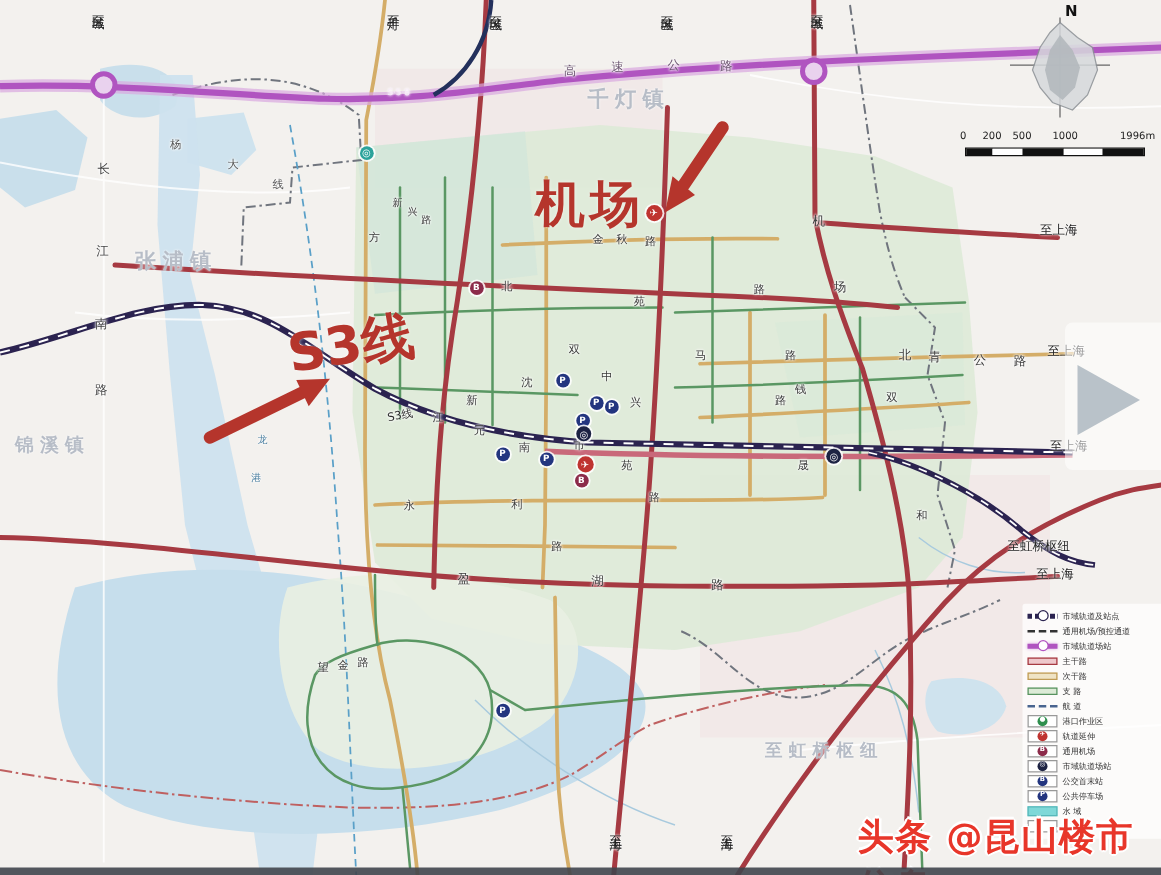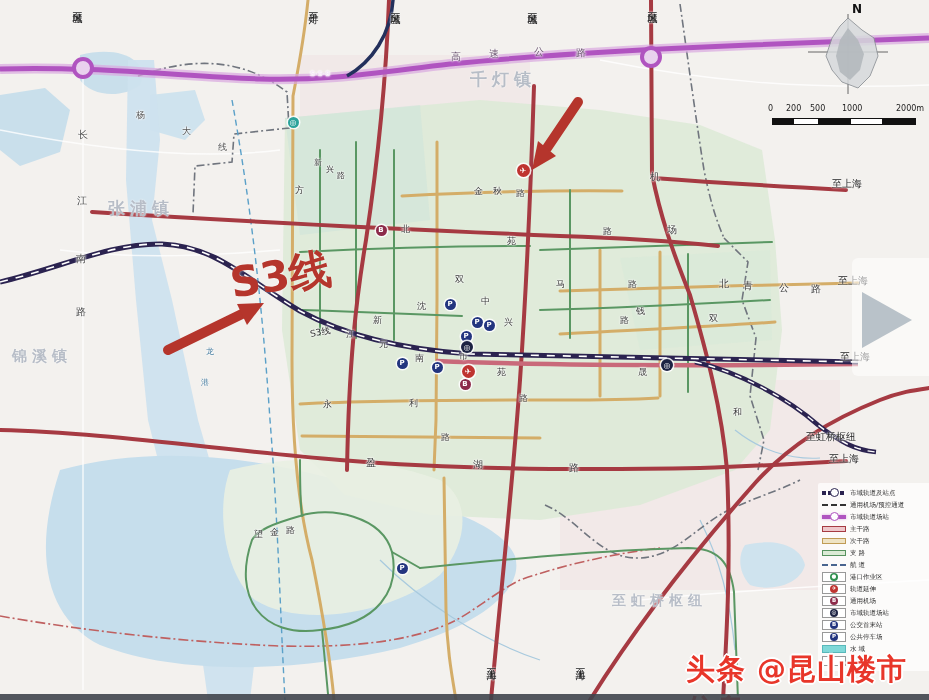--- a/index.html
+++ b/index.html
@@ -199,21 +199,21 @@
       <span class="edge v" style="left: 645px; top: 4px;">至城区</span>
       <span class="edge" style="left: 832px; top: 177px;">至上海</span>
       <span class="edge" style="left: 838px; top: 274px;">至上海</span>
       <span class="edge" style="left: 840px; top: 350px;">至上海</span>
       <span class="edge" style="left: 806px; top: 430px;">至虹桥枢纽</span>
       <span class="edge" style="left: 829px; top: 452px;">至上海</span>
       <span class="edge v" style="left: 484px; top: 660px;">至上海</span>
       <span class="edge v" style="left: 573px; top: 660px;">至上海</span>
     </div>
   <div id="roads-layer">
-      <span class="lbl" style="left: 310px; top: 70px; font-size: 7px; color: rgb(246, 234, 248); font-weight: bold;">S·5·8</span>
+      <span class="lbl" style="left: 310px; top: 70px; font-size: 7px; color: rgb(246, 234, 248);">S·5·8</span>
       <span class="lbl" style="left: 451px; top: 50px; font-size: 10px; color: rgb(107, 85, 112);">高</span>
       <span class="lbl" style="left: 489px; top: 47px; font-size: 10px; color: rgb(107, 85, 112);">速</span>
       <span class="lbl" style="left: 534px; top: 45px; font-size: 10px; color: rgb(107, 85, 112);">公</span>
       <span class="lbl" style="left: 576px; top: 46px; font-size: 10px; color: rgb(107, 85, 112);">路</span>
       <span class="lbl" style="left: 136px; top: 109px; font-size: 9px; color: rgb(85, 85, 85);">杨</span>
       <span class="lbl" style="left: 182px; top: 125px; font-size: 9px; color: rgb(85, 85, 85);">大</span>
       <span class="lbl" style="left: 218px; top: 141px; font-size: 9px; color: rgb(85, 85, 85);">线</span>
       <span class="lbl" style="left: 78px; top: 128px; font-size: 10px; color: rgb(68, 68, 68);">长</span>
       <span class="lbl" style="left: 77px; top: 194px; font-size: 10px; color: rgb(68, 68, 68);">江</span>
       <span class="lbl" style="left: 76px; top: 252px; font-size: 10px; color: rgb(68, 68, 68);">南</span>
@@ -275,33 +275,34 @@
       <div class="marker" style="left: 396.5px; top: 562.5px; width: 11px; height: 11px; background: rgb(35, 53, 127); font-size: 7px;">P</div>
       <div class="marker" style="left: 375.5px; top: 224.5px; width: 11px; height: 11px; background: rgb(140, 43, 74); font-size: 7px;">B</div>
       <div class="marker" style="left: 459.5px; top: 378.5px; width: 11px; height: 11px; background: rgb(140, 43, 74); font-size: 7px;">B</div>
       <div class="marker" style="left: 516.5px; top: 163.5px; width: 13px; height: 13px; background: rgb(191, 52, 48); font-size: 8px;">✈</div>
       <div class="marker" style="left: 461.5px; top: 364.5px; width: 13px; height: 13px; background: rgb(191, 52, 48); font-size: 8px;">✈</div>
       <div class="marker" style="left: 461px; top: 341px; width: 12px; height: 12px; background: rgb(29, 35, 67); font-size: 8px;">◎</div>
       <div class="marker" style="left: 661px; top: 359px; width: 12px; height: 12px; background: rgb(29, 35, 67); font-size: 8px;">◎</div>
       <div class="marker" style="left: 287.5px; top: 116.5px; width: 11px; height: 11px; background: rgb(43, 163, 155); font-size: 8px;">◎</div>
     </div>
 
+  <div id="airport-text">机场</div>
   <div id="s3-text">S3线</div>
 
   <div id="compass">
       <span id="compass-n">N</span>
     </div>
 
   <div id="scalebar">
     <div id="sb-ticks">
         <span class="tick" style="left: 0px;">0</span>
         <span class="tick" style="left: 18px;">200</span>
         <span class="tick" style="left: 42px;">500</span>
         <span class="tick" style="left: 74px;">1000</span>
-        <span class="tick" style="left: 128px;">2000m</span>
+        <span class="tick" style="left: 128px;">1996m</span>
       </div>
     <div id="sb-bar">
       <div class="sb-seg" style="width:21px;background:#111"></div>
       <div class="sb-seg" style="width:24px;background:#fff"></div>
       <div class="sb-seg" style="width:33px;background:#111"></div>
       <div class="sb-seg" style="width:31px;background:#fff"></div>
       <div class="sb-seg" style="width:33px;background:#111"></div>
     </div>
   </div>
 

